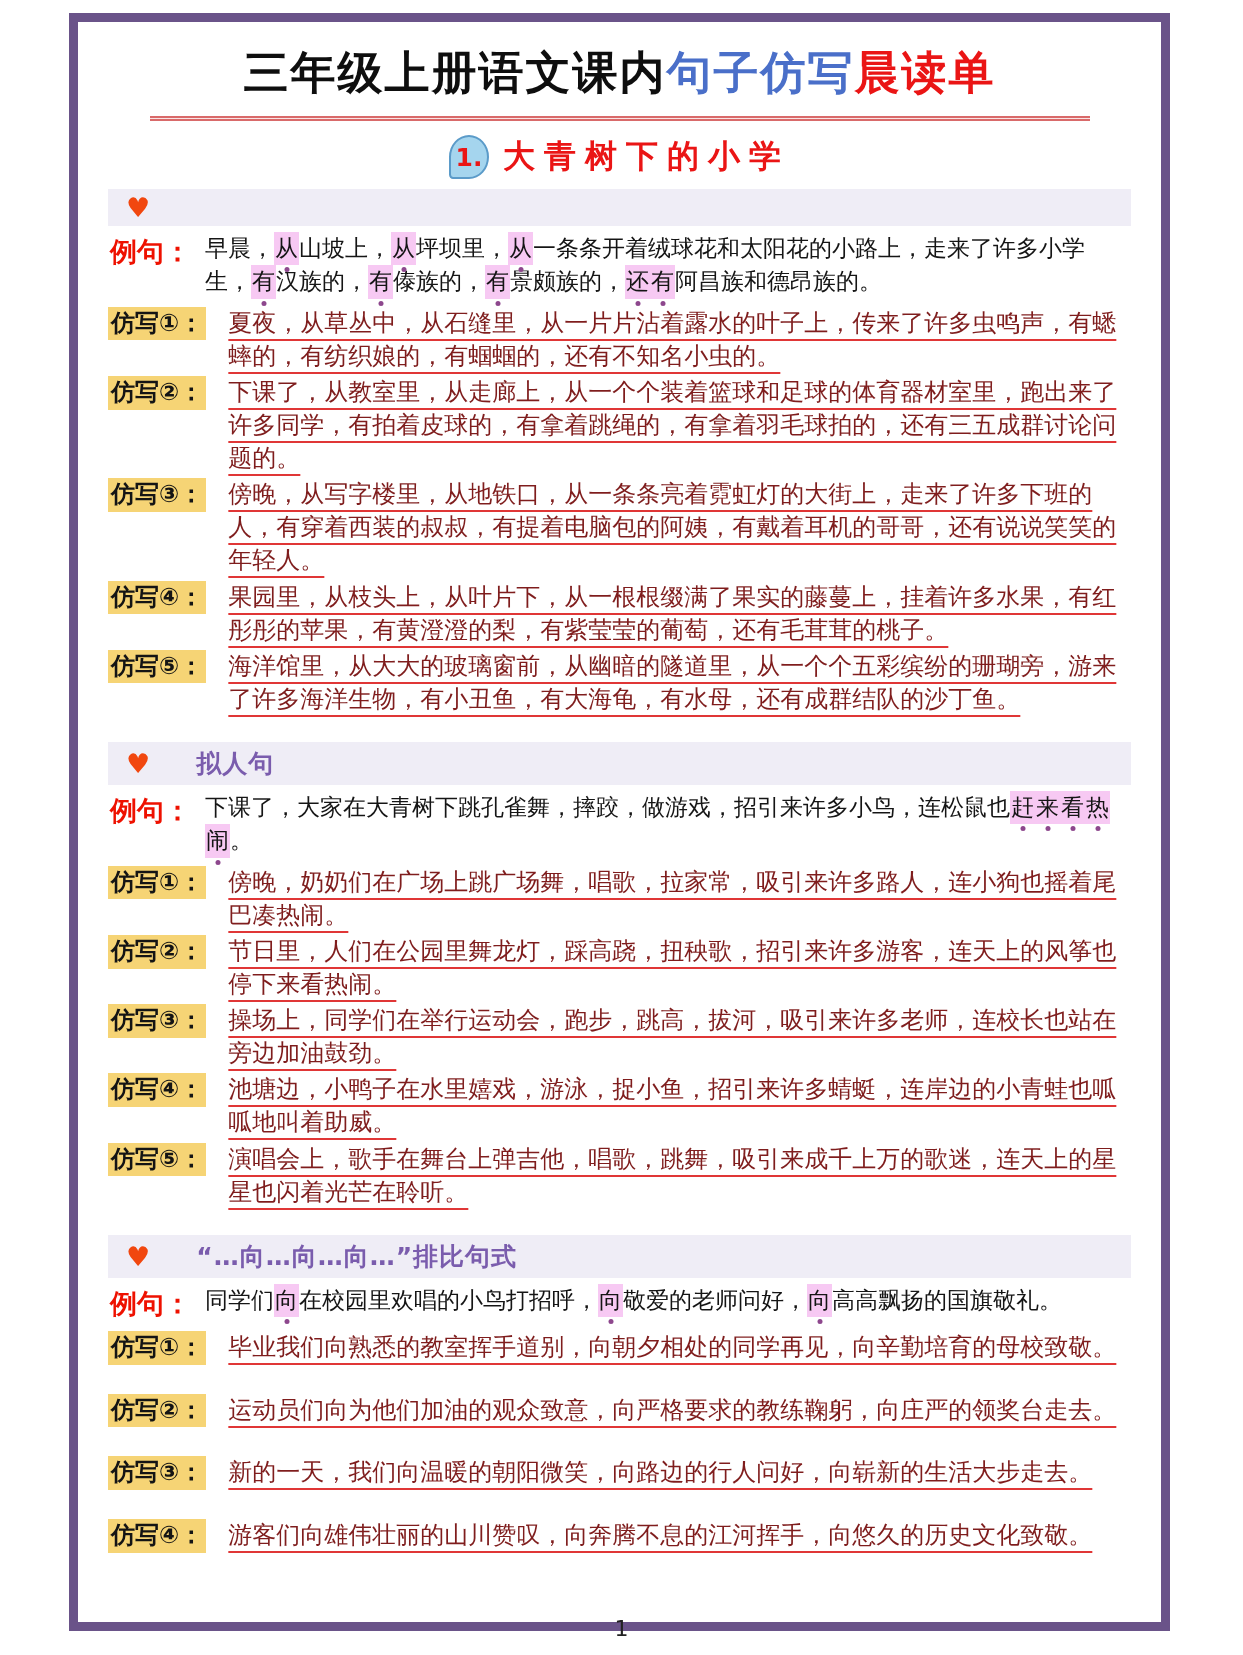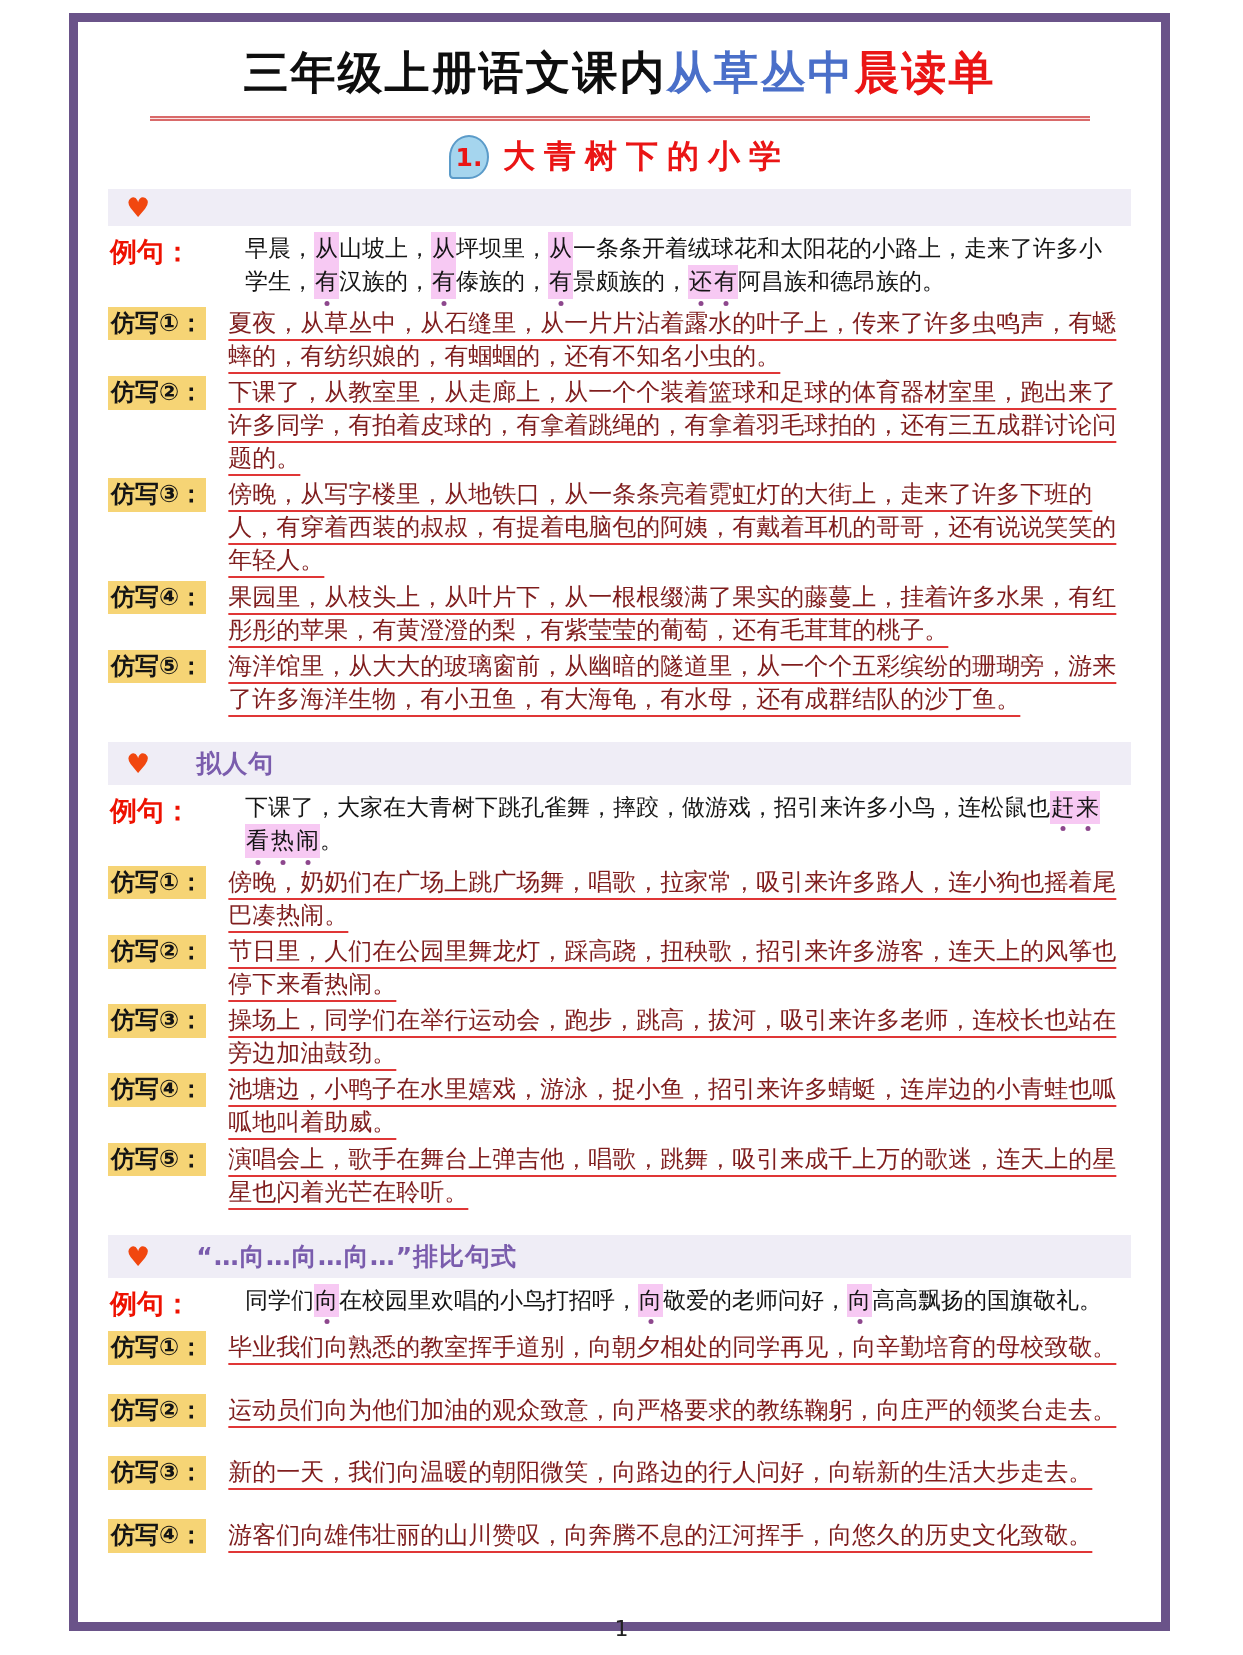--- a/index.html
+++ b/index.html
@@ -62,21 +62,21 @@
     padding:5px 10px;margin-bottom:6px;
   }
   .heart{
     color:var(--c-heart-orange);font-size:27px;line-height:1;
     margin:0 46px 0 8px;font-family:"DejaVu Sans",sans-serif;
   }
   .sec-title{
     color:var(--c-heading-purple);font-weight:bold;font-size:25px;letter-spacing:1px;
     font-family:"DejaVu Sans",sans-serif;
   }
-  .example{display:flex;margin:4px 12px 8px 2px;gap:40px;}
+  .example{display:flex;margin:4px 12px 8px 2px;}
   .ex-label{
     flex:0 0 auto;color:var(--c-example-red);font-weight:bold;font-size:27px;
     margin-right:14px;font-family:"DejaVu Sans",sans-serif;line-height:1.45;
   }
   .ex-text{flex:1;font-size:23px;line-height:1.45;color:#151515;}
   .hl-char{
     background:var(--c-emphasis-pink);position:relative;display:inline-block;
     padding:0 1px;
   }
   .hl-char::after{
@@ -105,21 +105,21 @@
     position:absolute;left:0;bottom:14px;width:100%;text-align:center;
     font-size:22px;color:#222;font-family:"DejaVu Sans",sans-serif;
   }
 </style>
 </head>
 <body>
 
 <div class="frame">
 
   <div class="doc-title">
-    <span class="t-black">三年级上册语文课内</span><span class="t-blue">从草丛中</span><span class="t-red">晨读单</span>
+    <span class="t-black">三年级上册语文课内</span><span class="t-blue">句子仿写</span><span class="t-red">晨读单</span>
   </div>
 
   <div class="divider"></div>
 
   <div class="lesson">
     <span class="lesson-badge">1.</span>
     <span class="lesson-name">大青树下的小学</span>
   </div>
 
   <div id="sections">

